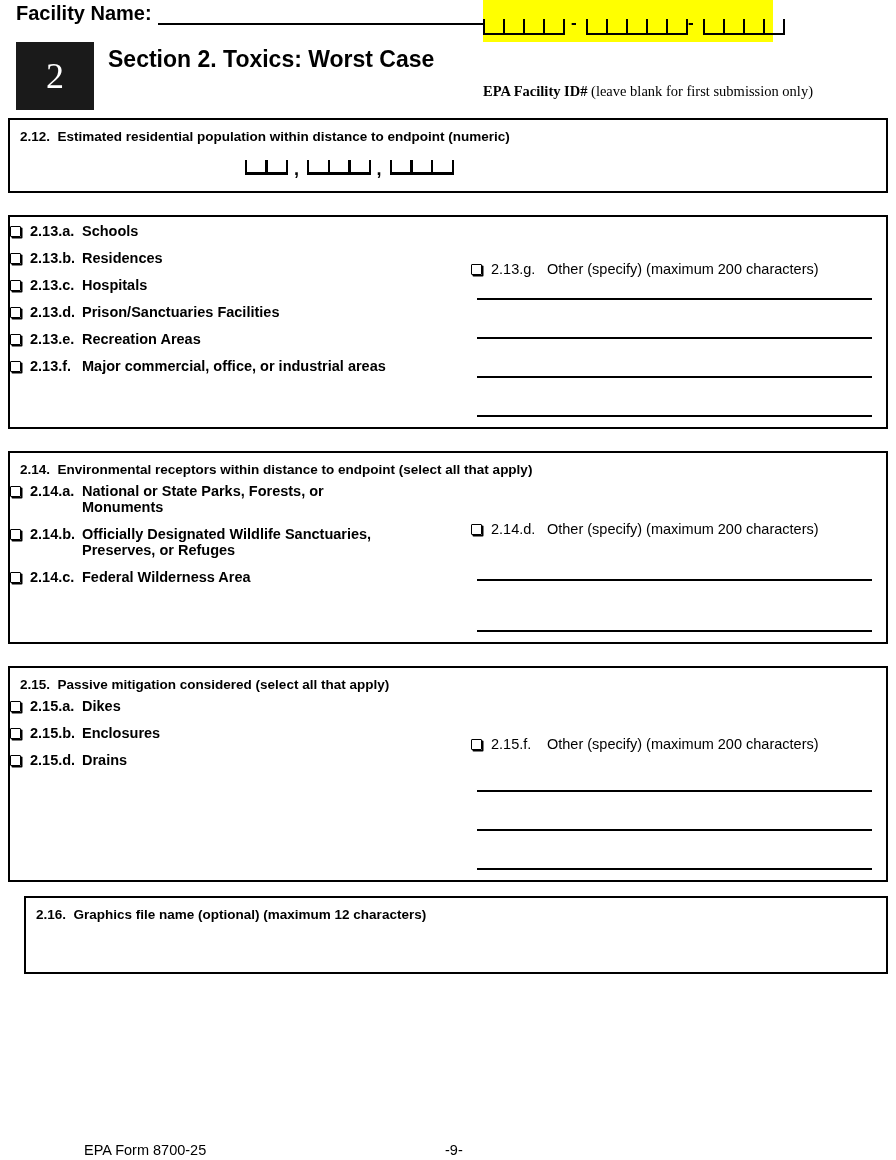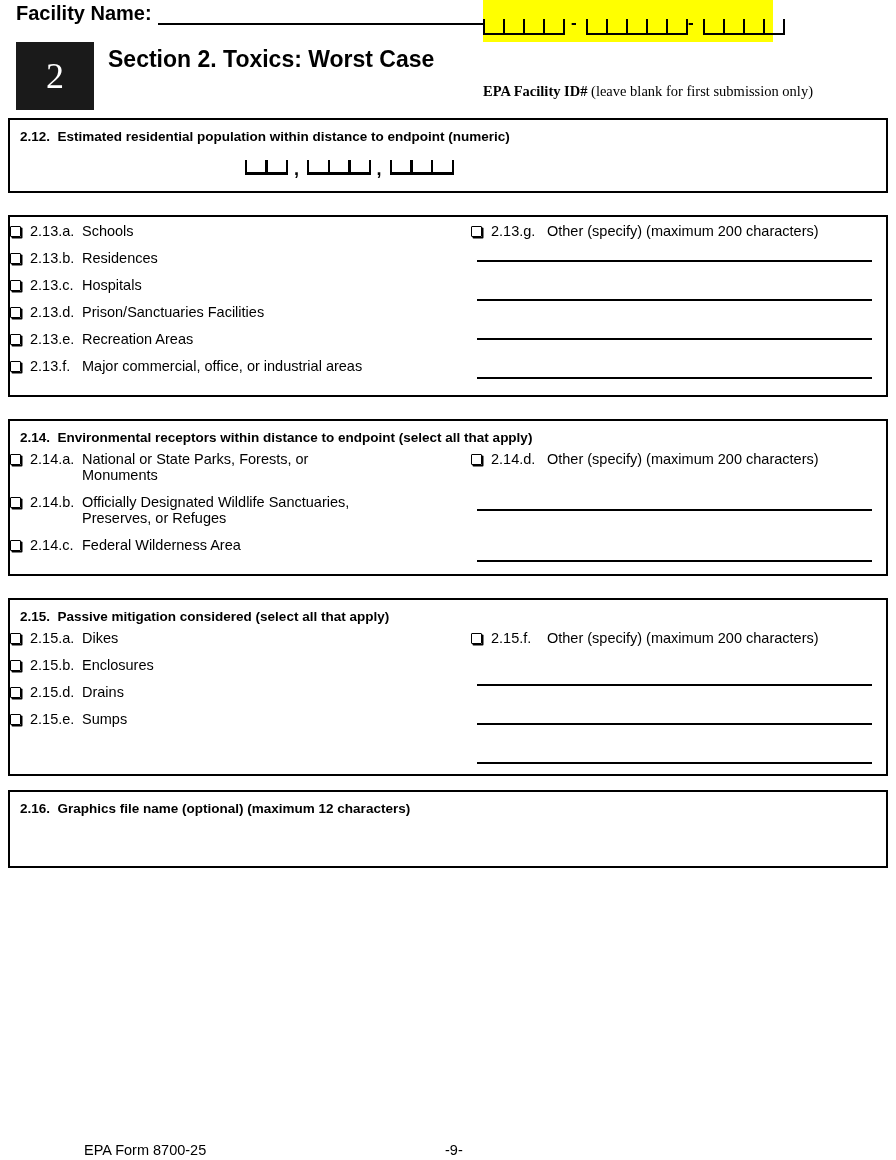--- a/index.html
+++ b/index.html
@@ -148,22 +148,22 @@
     font-weight: bold;
     margin: 0 8px;
     line-height: 12px;
   }
 
   
   .cols {
     display: flex;
     padding: 6px 0 10px 0;
   }
-  .col-left { width: 455px; padding-left: 0; }
-  .col-right { flex: 1; padding-left: 6px; }
+  .col-left { width: 455px; padding-left: 0; font-weight: bold; }
+  .col-right { flex: 1; padding-left: 6px; margin-top: 38px; }
 
   .chk-item {
     display: flex;
     align-items: flex-start;
     margin-bottom: 11px;
     font-size: 14.5px;
   }
   .chkbox {
     width: 11px;
     height: 11px;
@@ -179,21 +179,21 @@
   .chk-text { }
 
   .write-line {
     border-bottom: 2.5px solid #000;
     height: 1px;
     margin: 0 14px 0 0;
   }
   .wl-wrap { padding-left: 6px; }
 
   
-  .box-216 { height: 78px; }
+  .box-216 { height: 78px; margin-left: 16px; }
 
   
   .footer {
     position: absolute;
     bottom: 18px;
     left: 0;
     width: 896px;
     font-size: 14.5px;
   }
   .footer .f-left { position: absolute; left: 84px; }
@@ -382,25 +382,20 @@
         <div class="chk-item">
           <div class="chkbox"></div>
           <span class="chk-id">2.15.b.</span>
           <span class="chk-text">Enclosures</span>
         </div>
         <div class="chk-item">
           <div class="chkbox"></div>
           <span class="chk-id">2.15.d.</span>
           <span class="chk-text">Drains</span>
         </div>
-        <div class="chk-item">
-          <div class="chkbox"></div>
-          <span class="chk-id">2.15.e.</span>
-          <span class="chk-text">Sumps</span>
-        </div>
       </div>
       <div class="col-right">
         <div class="chk-item">
           <div class="chkbox"></div>
           <span class="chk-id wide">2.15.f.</span>
           <span class="chk-text">Other (specify) (maximum 200 characters)</span>
         </div>
         <div class="wl-wrap">
           <div class="write-line" style="margin-top:38px;"></div>
           <div class="write-line" style="margin-top:37px;"></div>

